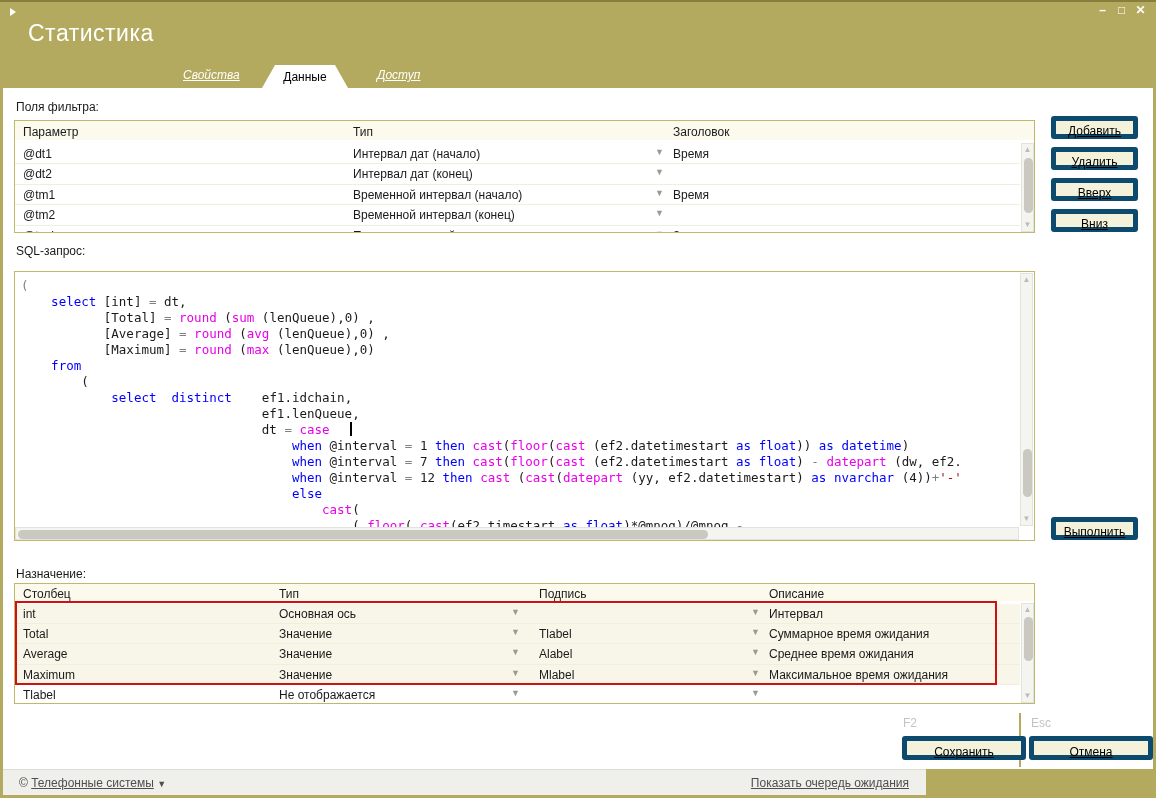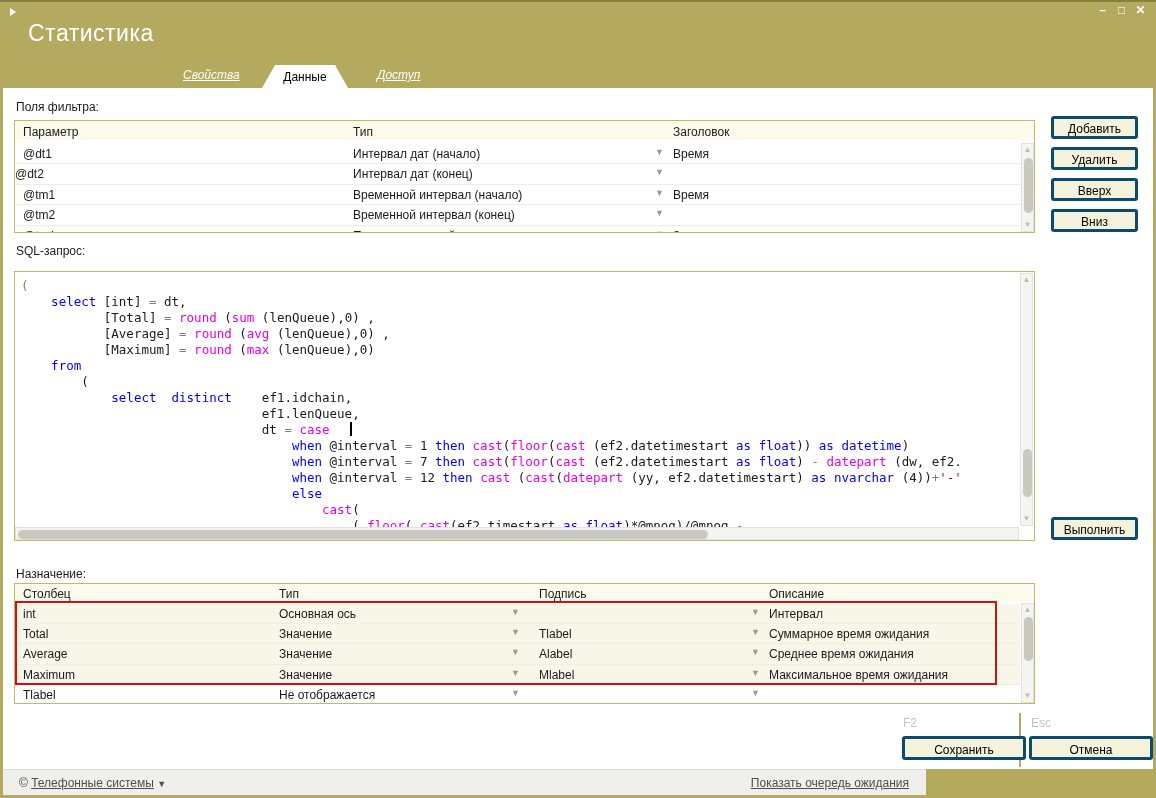--- a/index.html
+++ b/index.html
@@ -35,22 +35,22 @@
   .hl-row{background:#f8f6e9;}
 
   
   .vsb{position:absolute;width:13px;background:#f4f4f1;border:1px solid #e3e3dc;}
   .vsb .arr{position:absolute;left:0;width:100%;text-align:center;color:#bcbcb4;font-size:8px;line-height:12px;}
   .vsb .thumb{position:absolute;left:2px;width:9px;background:#c9c9c2;border-radius:5px;}
   .hsb{position:absolute;height:13px;background:#f4f4f1;border:1px solid #e3e3dc;}
   .hsb .thumb{position:absolute;top:2px;height:9px;background:#c9c9c2;border-radius:5px;}
 
   
-  .btn{position:absolute;width:87px;height:23px;background:#f4f2da;border:3px solid #0c4a6e;border-radius:3px;
-    text-align:center;line-height:21px;color:#000;font-size:12px;cursor:default;}
+  .btn{position:absolute;width:87px;height:23px;background:#f4f2da;border:5px solid #0c4a6e;border-radius:3px;
+    text-align:center;line-height:21px;color:#000;font-size:12px;cursor:default;text-decoration:underline;}
   .btn-wide{width:124px;height:24px;line-height:22px;}
 
   
   .sql-code{position:absolute;left:15px;top:272px;width:1005px;height:255px;overflow:hidden;
     font-family:"DejaVu Sans Mono",monospace;font-size:12.5px;line-height:16px;white-space:pre;padding:6px 0 0 6px;}
   .tok-k{color:#0000ff;}
   .tok-f{color:#e800e8;}
   .tok-o{color:#808080;}
   .tok-s{color:#a31515;}
   .tok-t{color:#1a1a1a;}
@@ -92,21 +92,21 @@
       <span style="left:658px;">Заголовок</span>
     </div>
     <div id="filter-rows" style="position:absolute;left:0;top:23px;right:14px;bottom:0;">
         <div class="trow row-sep" style="height: 20.4px;">
           <span style="left: 8px;">@dt1</span>
           <span style="left: 338px;">Интервал дат (начало)</span>
           <span class="dd-arrow" style="left: 640px;">▼</span>
           <span style="left: 658px;">Время</span>
         </div>
         <div class="trow row-sep" style="height: 20.4px;">
-          <span style="left: 0; text-align: right;">@dt2</span>
+          <span style="left: 8px; text-align: right;">@dt2</span>
           <span style="left: 338px;">Интервал дат (конец)</span>
           <span class="dd-arrow" style="left: 640px;">▼</span>
           <span style="left: 658px;"></span>
         </div>
         <div class="trow row-sep" style="height: 20.4px;">
           <span style="left: 8px;">@tm1</span>
           <span style="left: 338px;">Временной интервал (начало)</span>
           <span class="dd-arrow" style="left: 640px;">▼</span>
           <span style="left: 658px;">Время</span>
         </div>

